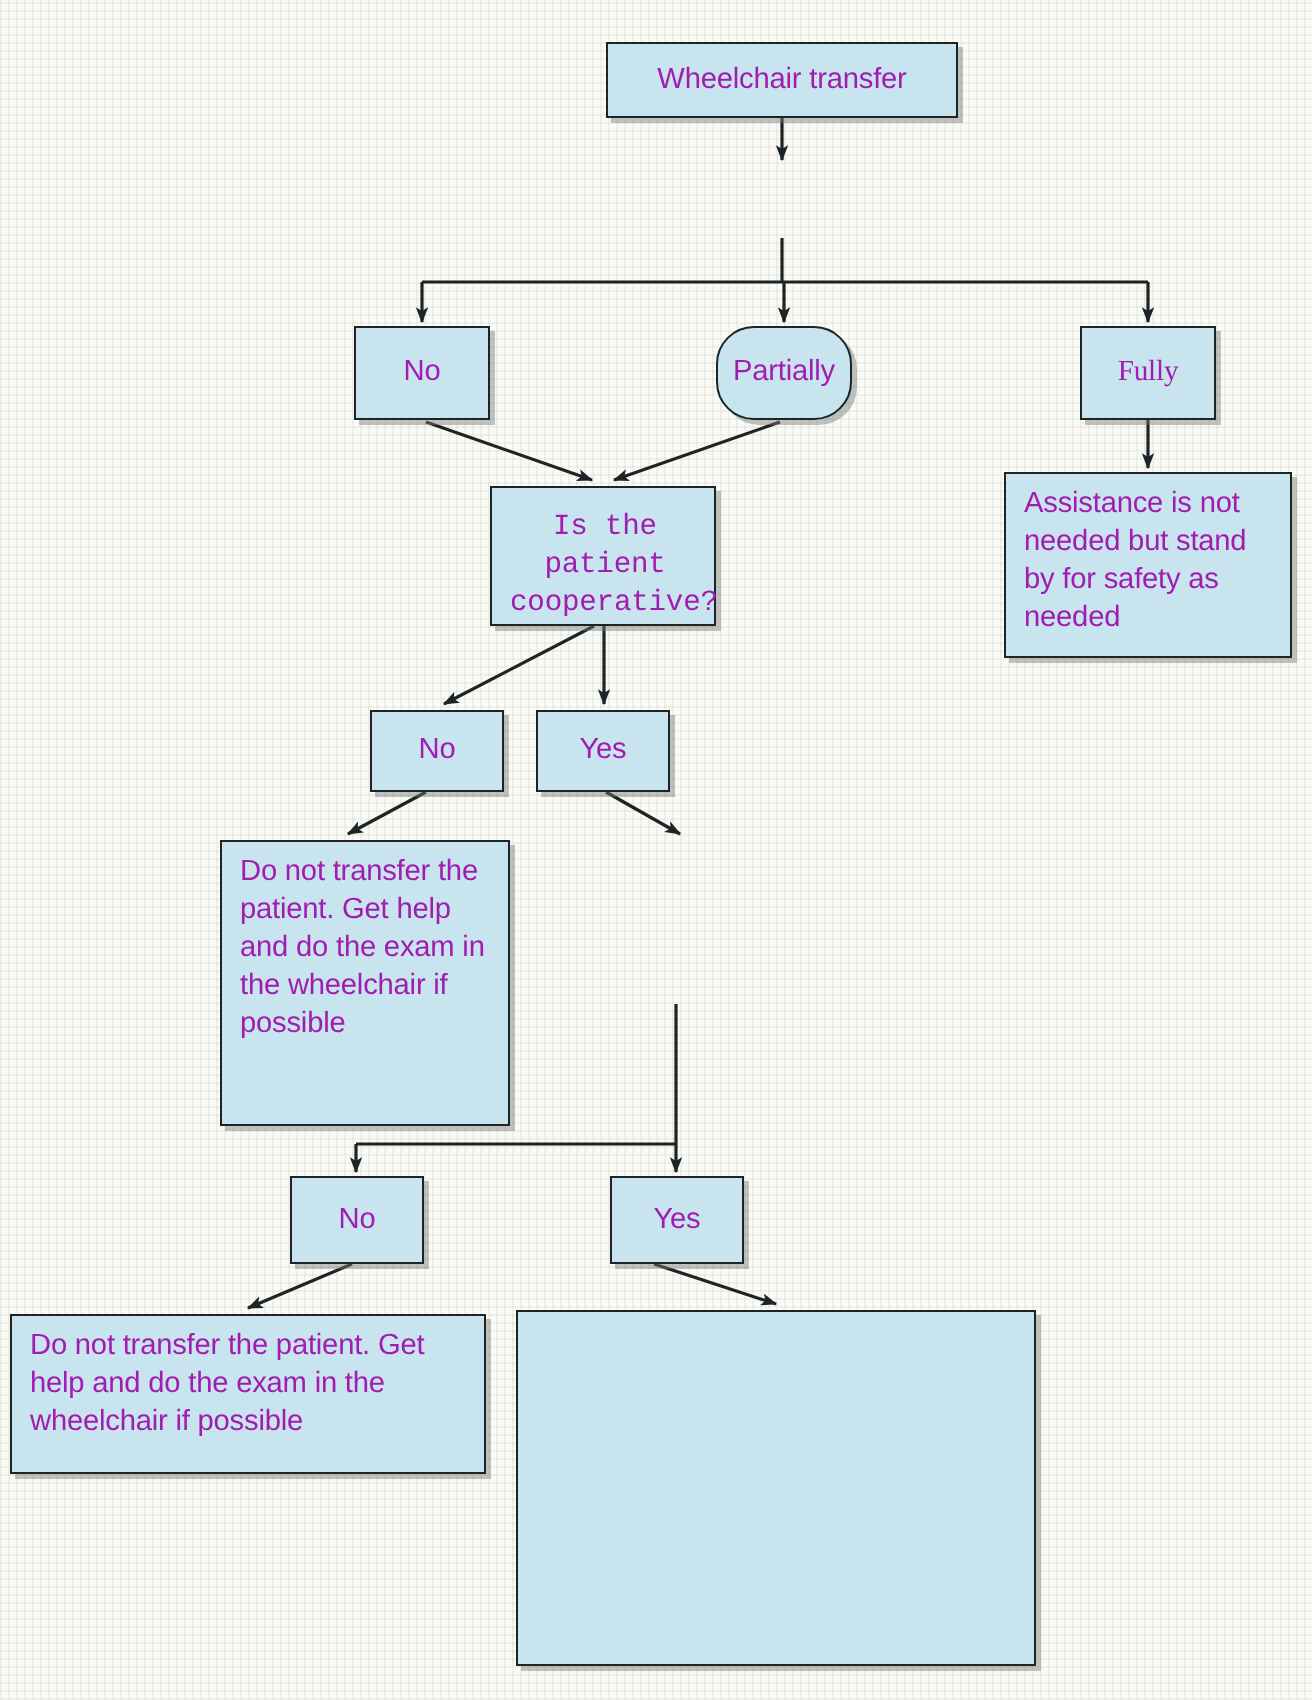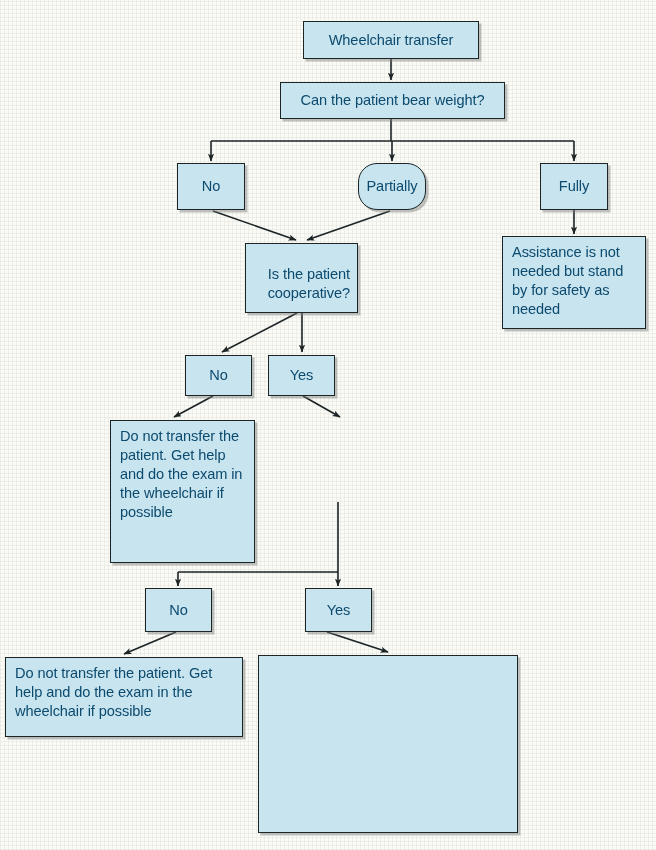--- a/index.html
+++ b/index.html
@@ -30,21 +30,21 @@
     width: 656px;
     height: 850px;
     pointer-events: none;
   }
   .node {
     position: absolute;
     box-sizing: border-box;
     background: #c7e4ef;
     border: 1.5px solid #1c2426;
     box-shadow: 2.5px 2.5px 0 rgba(120,125,120,0.45);
-    color: #0c4a6e;
+    color: #a21caf;
     font-size: 14.6px;
     line-height: 1.30;
     letter-spacing: -0.1px;
     z-index: 3;
     display: flex;
   }
   .node .txt {
     display: block;
     width: 100%;
   }
@@ -57,21 +57,22 @@
   .node.leftpad {
     align-items: flex-start;
     justify-content: flex-start;
     padding: 6px 7px 5px 9px;
     text-align: left;
   }
   .node.midpad {
     align-items: center;
     justify-content: flex-start;
     padding: 15px 7px 4px 9px;
-    text-align: right;
+    text-align: center;
+    font-family: Liberation Mono, monospace;
   }
 </style>
 </head>
 <body>
 
 <div id="chart-root">
 
   <svg class="connectors" viewBox="0 0 656 850">
     <defs>
       <marker id="arrow" markerWidth="9" markerHeight="9" refX="7.4" refY="3.1" orient="auto" markerUnits="userSpaceOnUse">
@@ -109,33 +110,30 @@
       <path d="M176,632 L124,654" marker-end="url(#arrow)"></path>
 
       <path d="M327,632 L388,652" marker-end="url(#arrow)"></path>
     </g>
   </svg>
 
   <div class="node center" style="left:303px; top:21px; width:176px; height:38px;">
     <span class="txt">Wheelchair transfer</span>
   </div>
 
-  <div class="node center" style="left:280px; top:82px; width:225px; height:37px;">
-    <span class="txt">Can the patient bear weight?</span>
-  </div>
 
   <div class="node center" style="left:177px; top:163px; width:68px; height:47px;">
     <span class="txt">No</span>
   </div>
 
   <div class="node center" style="left:358px; top:163px; width:68px; height:47px;border-radius:19px;">
     <span class="txt">Partially</span>
   </div>
 
-  <div class="node center" style="left:540px; top:163px; width:68px; height:47px;">
+  <div class="node center" style="left:540px; top:163px; width:68px; height:47px;font-family:Liberation Serif, serif;">
     <span class="txt">Fully</span>
   </div>
 
   <div class="node leftpad" style="left:502px; top:236px; width:144px; height:93px;">
     <span class="txt">Assistance is not needed but stand by for safety as needed</span>
   </div>
 
   <div class="node midpad" style="left:245px; top:243px; width:113px; height:70px;">
     <span class="txt">Is the patient cooperative?</span>
   </div>

